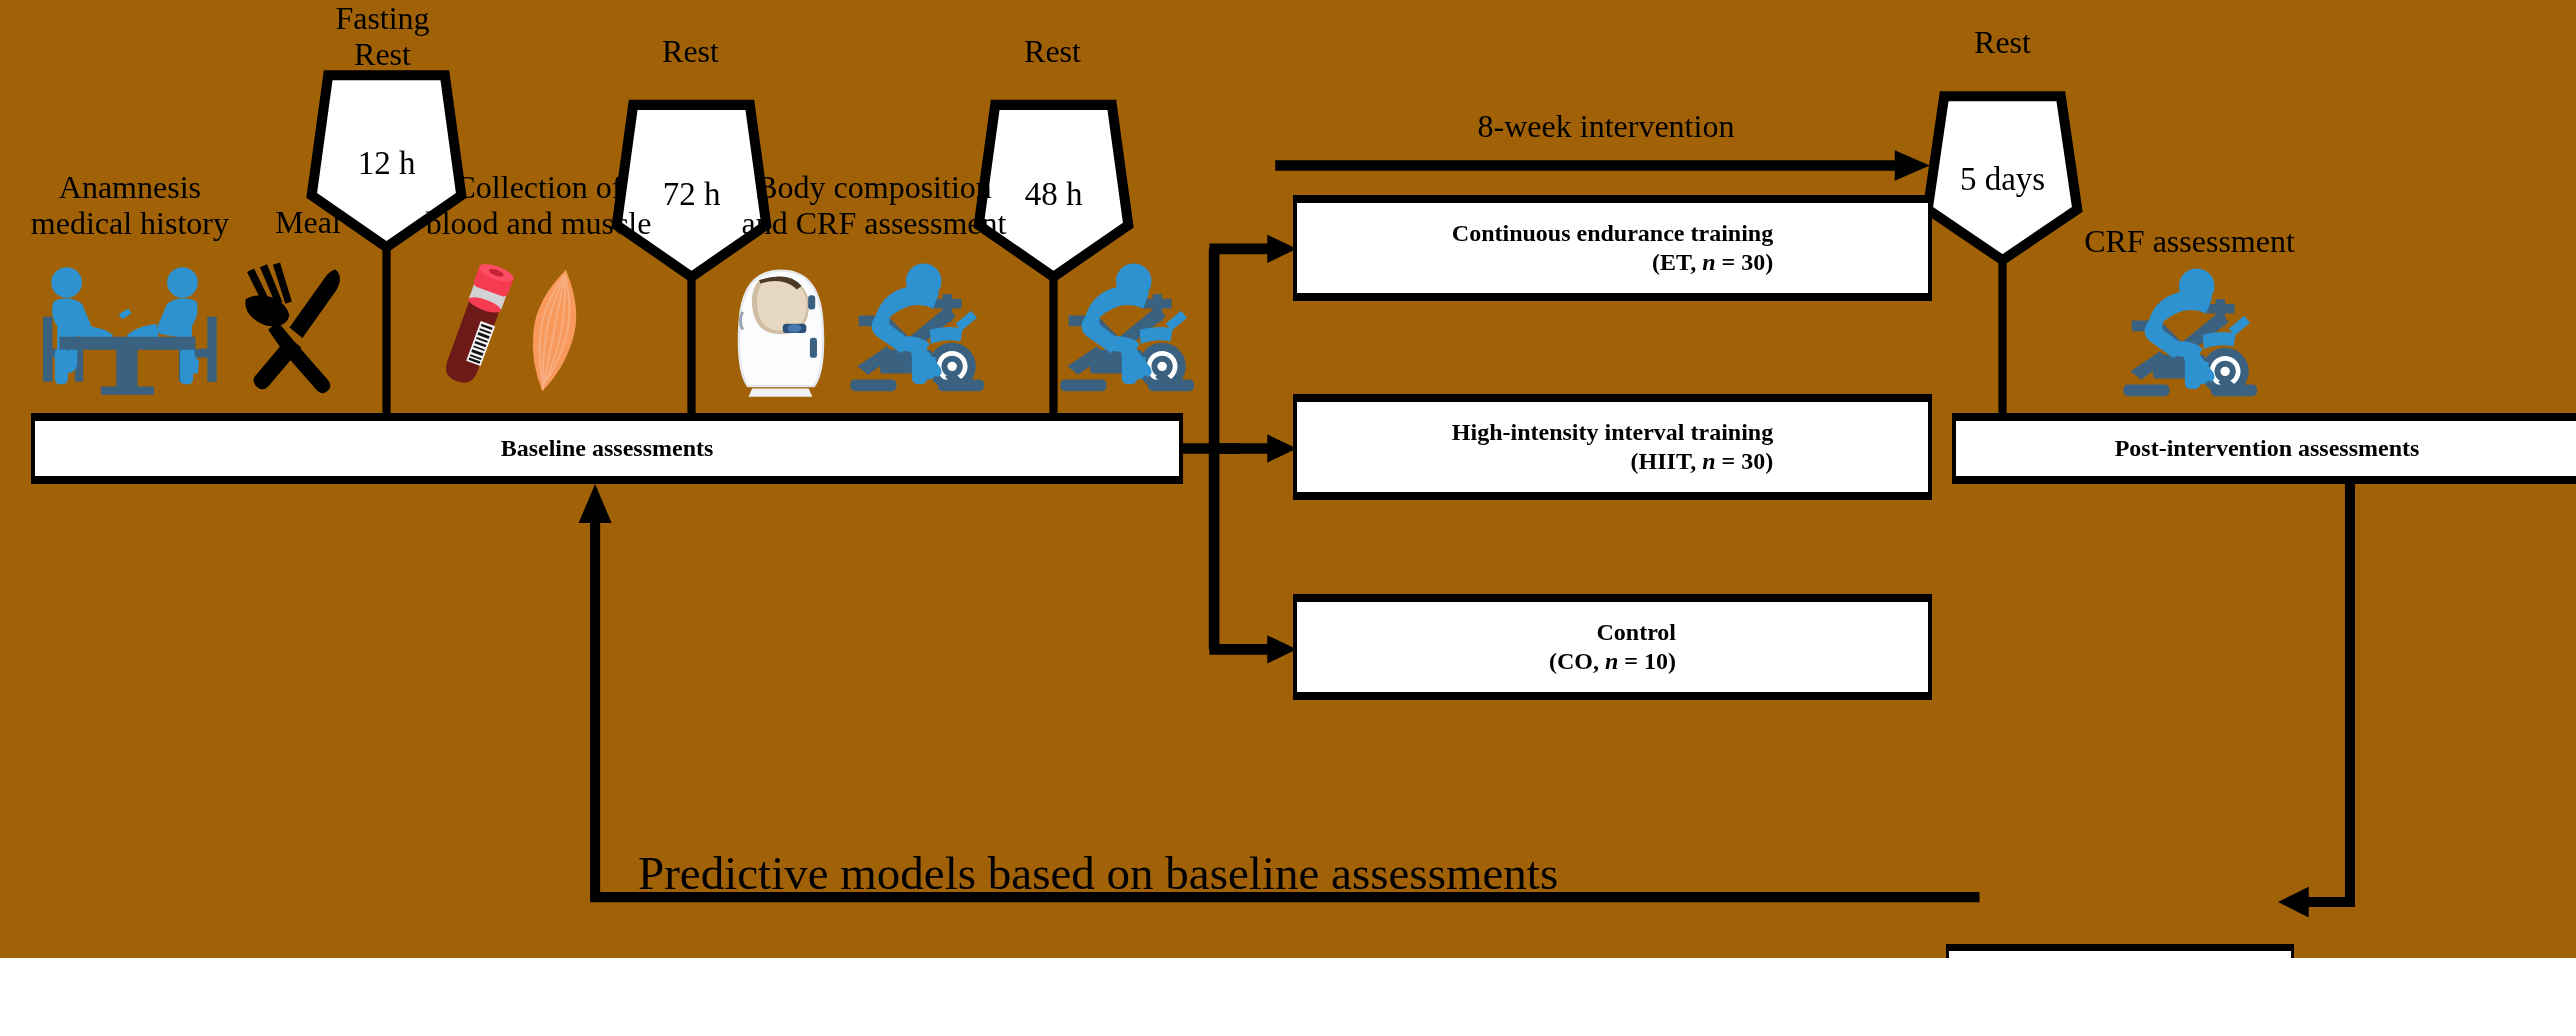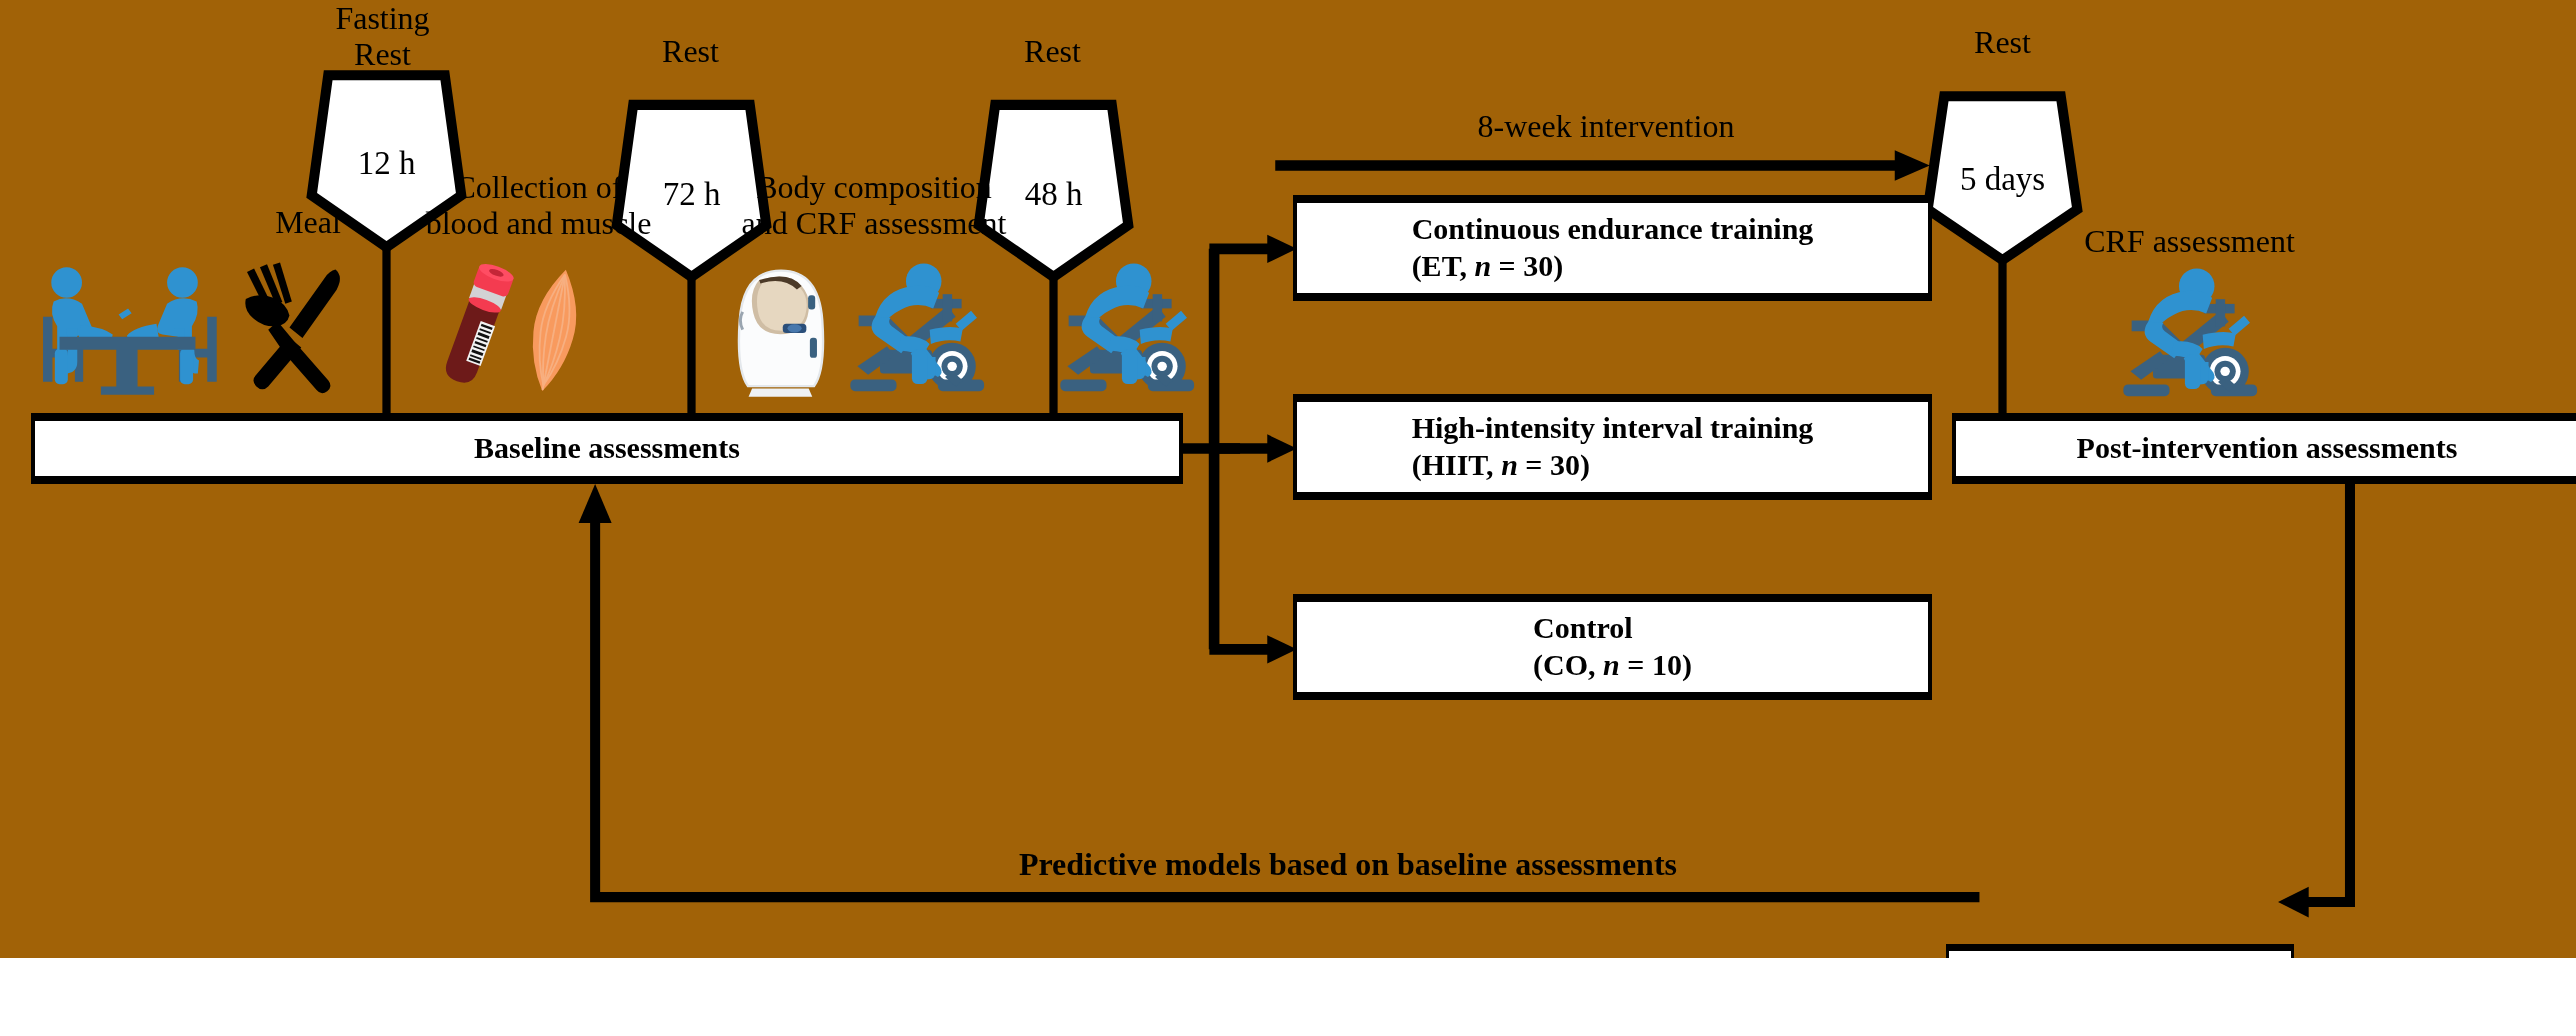--- a/index.html
+++ b/index.html
@@ -2,21 +2,21 @@
 <html style="font-size:9.4px"><head>
 <meta charset="utf-8">
 <style>
   html,body{margin:0;padding:0;background:#ffffff;}
   body{font-family:"Liberation Serif","DejaVu Serif",serif;color:#000;}
   #stage{position:relative;width:2576px;height:958px;background:#a16207;overflow:hidden;}
   .abs{position:absolute;}
   .lbl{font-family:"Liberation Serif","DejaVu Serif",serif;color:#000;text-align:center;line-height:1.12;white-space:pre;}
   .toplbl{font-size:32px;}
   .pentnum{font-size:33px;}
-  .boxtxt{font-weight:bold;font-size:30px;line-height:1.22;text-align:left;}
+  .boxtxt{font-weight:bold;font-size:24px;line-height:1.22;text-align:right;}
   .flowbox{box-sizing:border-box;background:#fff;display:flex;align-items:center;justify-content:center;}
   .flowbox.thick{border-top:8.3px solid #000;border-bottom:8.3px solid #000;border-left:4.1px solid #000;border-right:4.1px solid #000;}
   .flowbox.thin{border-top:7.7px solid #000;border-bottom:7.7px solid #000;border-left:3.5px solid #000;border-right:3.5px solid #000;}
   svg{display:block;overflow:visible;}
   .ital{font-style:italic;}
 </style>
 </head>
 <body>
 
 <div id="stage">
@@ -44,20 +44,22 @@
     <line x1="135" y1="296" x2="135" y2="568" stroke="#000" stroke-width="14"></line>
   </svg>
   <div class="abs lbl pentnum" style="left:974px;top:176px;width:159px;">48 h</div>
 
   <svg class="abs" style="left:1923px;top:91px;" width="159" height="331" viewBox="0 0 270 560">
     <polygon points="36,8 234,8 262,200 135,286 8,200" fill="#fff" stroke="#000" stroke-width="17" stroke-linejoin="miter"></polygon>
     <line x1="135" y1="282" x2="135" y2="558" stroke="#000" stroke-width="14"></line>
   </svg>
   <div class="abs lbl pentnum" style="left:1923px;top:161px;width:159px;">5 days</div>
 
+  <div class="abs lbl toplbl" style="left:5.9px;top:170px;width:248px;">Anamnesis
+medical history</div>
   <div class="abs lbl toplbl" style="left:255px;top:205px;width:106px;">Meal</div>
   <div class="abs lbl toplbl" style="left:706px;top:170px;width:336px;">Body composition
 and CRF assessment</div>
   <div class="abs lbl toplbl" style="left:400px;top:170px;width:277px;">Collection of
 blood and muscle</div>
   <div class="abs lbl toplbl" style="left:2036px;top:224px;width:307px;">CRF assessment</div>
 
   <svg class="abs" style="left:29.5px;top:260px;" width="195" height="136" viewBox="0 0 330 230">
 
     <path d="M22 96 h16 v110 h-16z M22 150 h62 v15 h-62z M76 150 h14 v56 h-14z" fill="#3a6180"></path>
@@ -282,21 +284,21 @@
 
   <div class="abs flowbox thin" style="left:1946px;top:944px;width:348px;height:60px;">
     <span class="boxtxt">Non-responder</span>
   </div>
 
   <svg class="abs" style="left:2278px;top:483px;" width="177" height="437" viewBox="0 0 300 740">
     <path d="M122 0 L122 710 L40 710" stroke="#000" stroke-width="17" fill="none"></path>
     <polygon points="0,710 52,684 52,736" fill="#000"></polygon>
   </svg>
 
-  <div class="abs lbl" style="left:638px;top:847px;width:1039px;font-size:32px;font-weight:bold;text-align:right;">Predictive models based on baseline assessments</div>
+  <div class="abs lbl" style="left:638px;top:847px;width:1039px;font-size:47px;font-weight:normal;text-align:left;">Predictive models based on baseline assessments</div>
 
   <svg class="abs" style="left:555px;top:484px;" width="1428" height="425" viewBox="0 0 2420 720">
     <path d="M2414 700 L68 700 L68 64" stroke="#000" stroke-width="17" fill="none"></path>
     <polygon points="68,0 40,66 96,66" fill="#000"></polygon>
   </svg>
 
 </div>
 
 
 </body></html>

